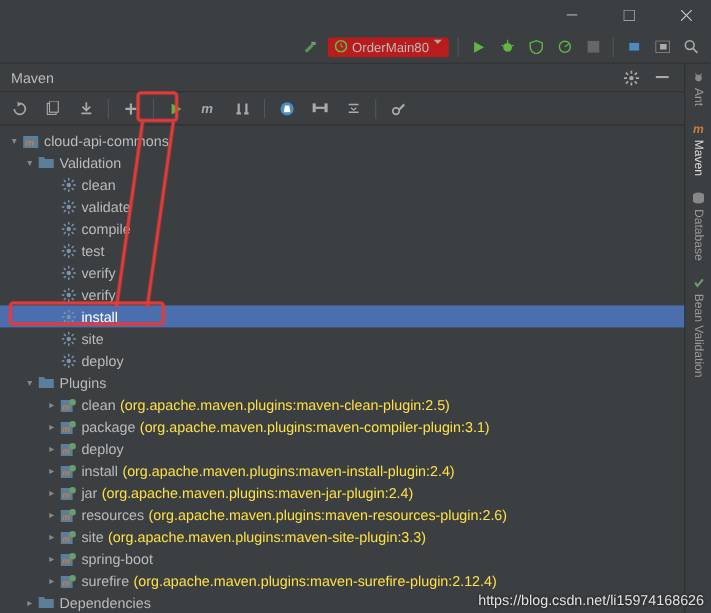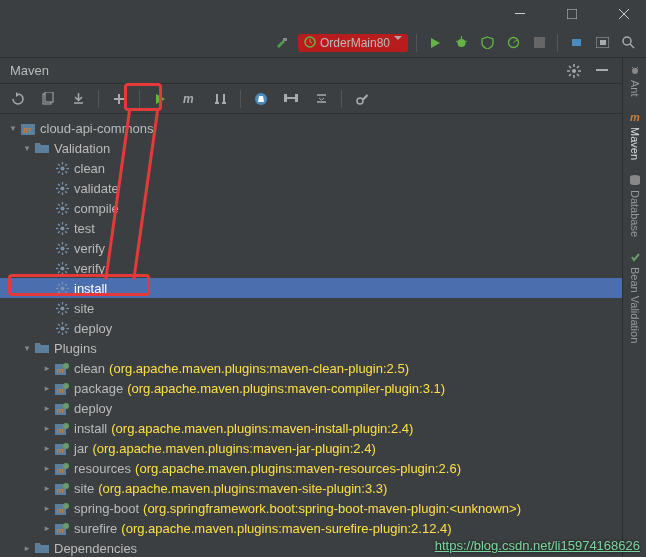--- a/index.html
+++ b/index.html
@@ -41,21 +41,21 @@
   
   svg { display: block; }
   
   .red-box1 { position: absolute; border: 3px solid #e63a3a; border-radius: 4px; pointer-events: none; z-index: 10; }
   .red-box-run { top: 83px; left: 124px; width: 38px; height: 28px; }
   .red-box-install { top: 274px; left: 8px; width: 142px; height: 22px; }
   .red-line { position: absolute; background: #e63a3a; z-index: 9; pointer-events: none; }
   .red-line.l1 { left: 128px; top: 111px; width: 3px; height: 170px; transform: rotate(8deg); transform-origin: top; }
   .red-line.l2 { left: 156px; top: 111px; width: 3px; height: 170px; transform: rotate(8deg); transform-origin: top; }
   
-  .watermark { position: absolute; right: 6px; bottom: 4px; font-size: 13px; color: #86efac; opacity: 0.85; text-shadow: 0 0 3px #000; text-decoration: underline; }
+  .watermark { position: absolute; right: 6px; bottom: 4px; font-size: 13px; color: #ffffff; opacity: 0.85; text-shadow: 0 0 3px #000; }
 </style>
 </head>
 <body>
 
 <div class="titlebar">
   <div class="win-btn">
       <svg width="10" height="2">
         <rect width="10" height="1" fill="#ccc"></rect>
       </svg>
     </div>
@@ -528,21 +528,20 @@
         <div class="tree-row indent-2">
           <span class="arrow">▸</span>
           <span class="icon">
             <svg width="14" height="13">
               <rect x="0" y="2" width="11" height="11" fill="#5b7e9a"></rect>
               <text x="1.5" y="11" font-size="8" font-style="italic" font-weight="bold" fill="#c77d3e">m</text>
               <circle cx="11" cy="4" r="3" fill="#6b9c6b"></circle>
             </svg>
           </span>
           <span class="label">spring-boot</span>
-          <span class="sub">(org.springframework.boot:spring-boot-maven-plugin:&lt;unknown&gt;)</span>
         </div>
         <div class="tree-row indent-2">
           <span class="arrow">▸</span>
           <span class="icon">
             <svg width="14" height="13">
               <rect x="0" y="2" width="11" height="11" fill="#5b7e9a"></rect>
               <text x="1.5" y="11" font-size="8" font-style="italic" font-weight="bold" fill="#c77d3e">m</text>
               <circle cx="11" cy="4" r="3" fill="#6b9c6b"></circle>
             </svg>
           </span>

